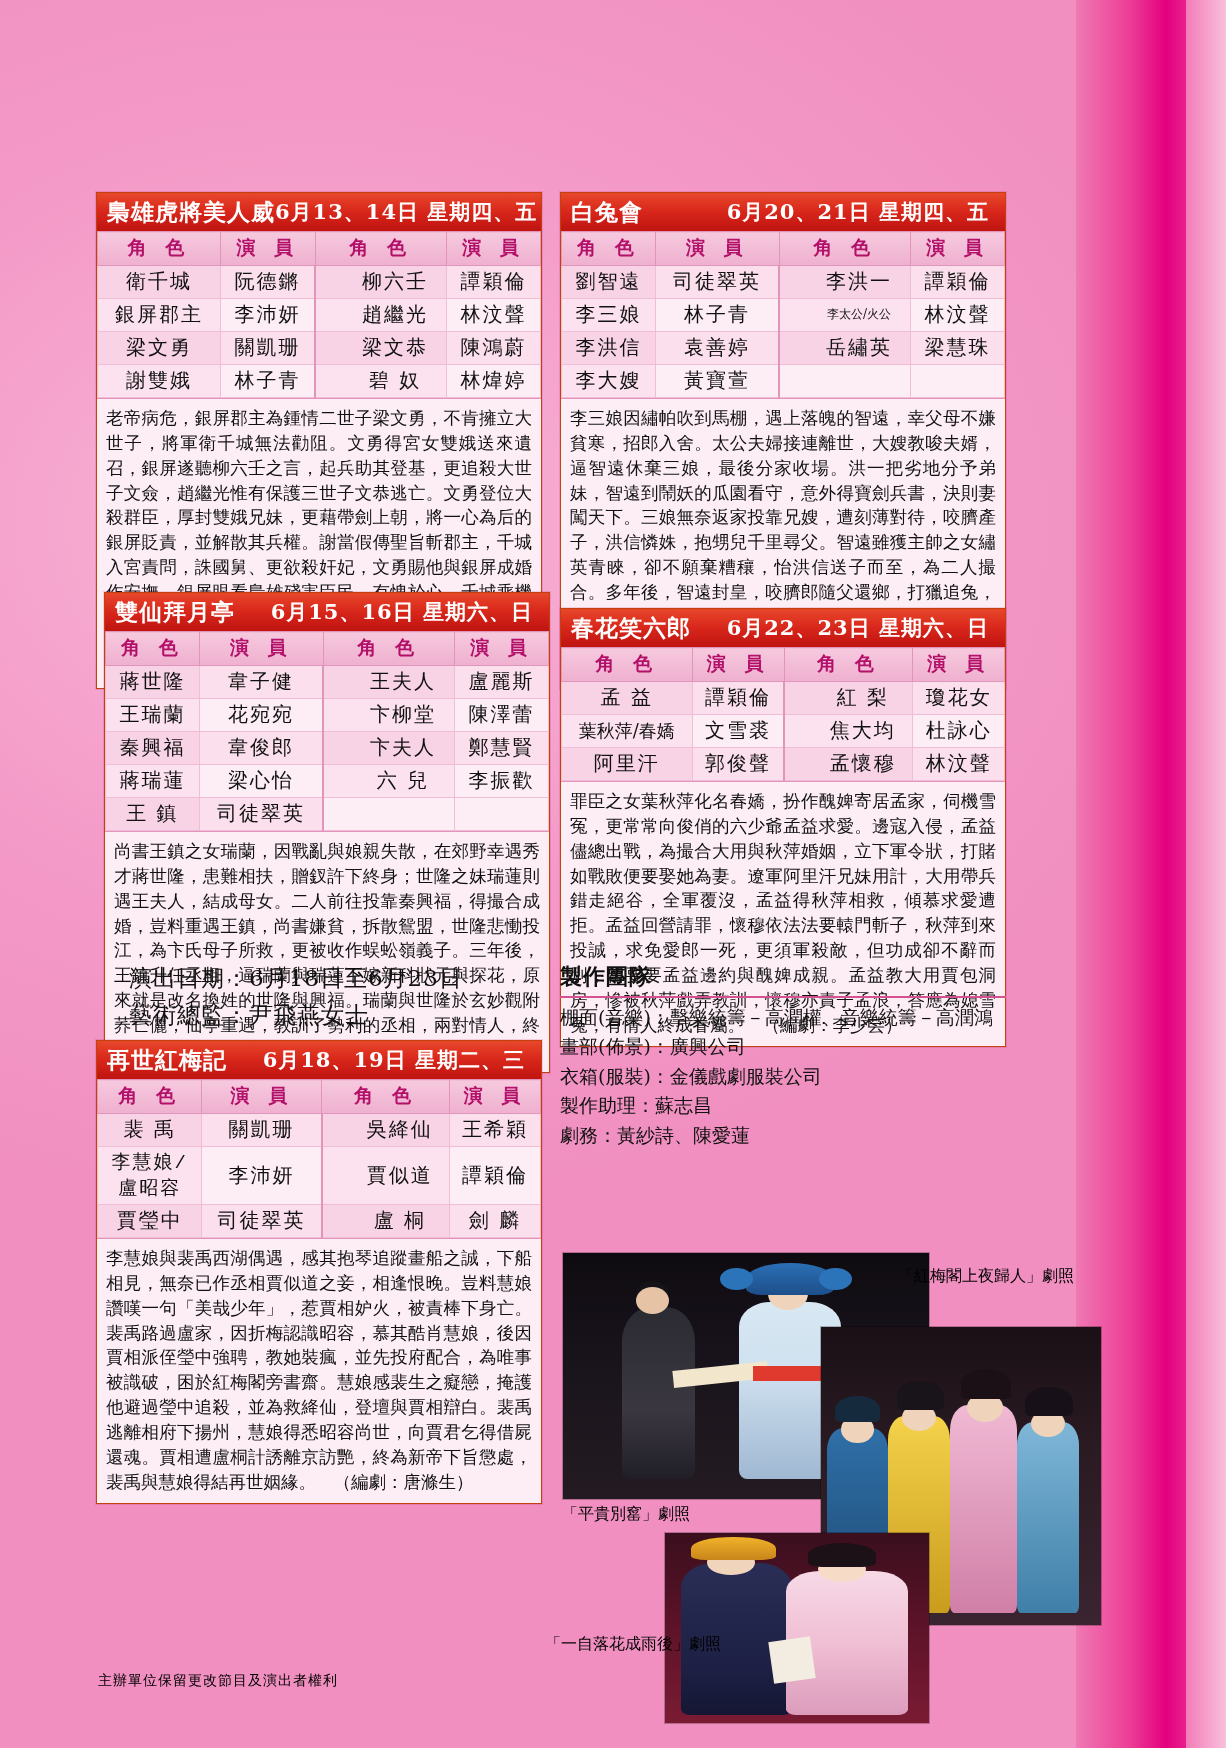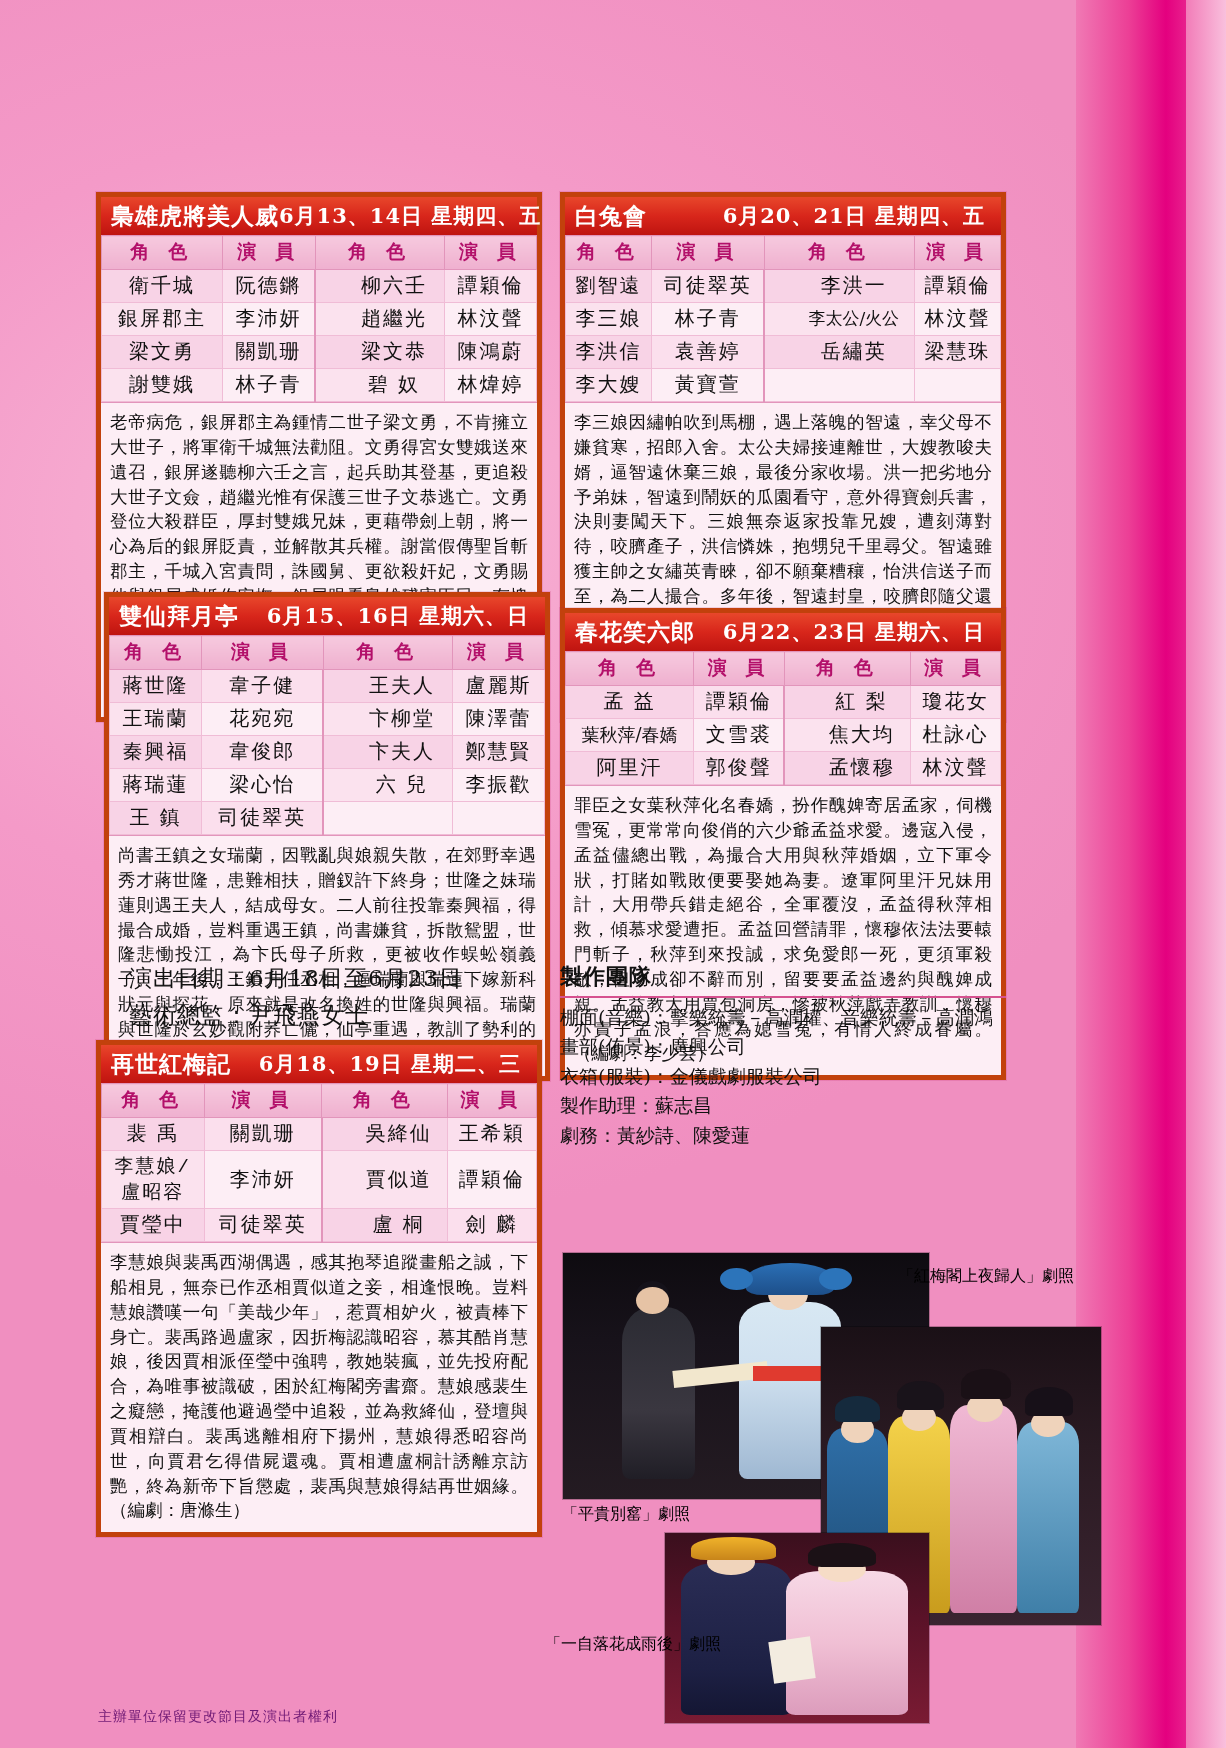--- a/index.html
+++ b/index.html
@@ -23,21 +23,21 @@
   }
   .bg-right2 {
     position:absolute; left:1186px; top:0; width:40px; height:1748px;
     background:linear-gradient(to right,#f27cb8, #f9c0dd);
   }
 
   
   .card {
     position:absolute;
     background:#eab308;
-    border:5px solid #c2410c;
+    border:1px solid #c2410c;
     box-shadow:0 0 0 1px rgba(180,20,90,.15);
   }
   .card-title {
     display:flex; align-items:center;
     height:38px;
     background:linear-gradient(to bottom,#e8472b 0%, #d8261b 50%, #bf1410 100%);
     color:#ffffff;
     padding:0 10px;
     font-family:"DejaVu Serif", serif;
     font-weight:bold;
@@ -214,23 +214,22 @@
   }
   .p3 .scroll {
     position:absolute; left:40%; top:56%; width:16%; height:22%;
     background:#f3ece0; transform:rotate(-8deg);
   }
 
   .footnote {
     position:absolute;
     font-family:"DejaVu Serif", serif;
     font-size:14px;
-    color:#701a75;
+    color:#000000;
     letter-spacing:1px;
-    margin-top:36px;
   }
 </style>
 </head>
 <body>
 
 <div class="bg-main"></div>
 <div class="bg-right"></div>
 <div class="bg-right2"></div>
 
 <div class="card" style="left:96px; top:192px; width:446px;">
@@ -380,21 +379,21 @@
     </tr>
     <tr>
       <td class="role">劉智遠</td>
       <td>司徒翠英</td>
       <td class="role sep">李洪一</td>
       <td>譚穎倫</td>
     </tr>
     <tr>
       <td class="role">李三娘</td>
       <td>林子青</td>
-      <td class="role sep" style="font-size:17px; letter-spacing:0;">李太公/火公</td>
+      <td class="role sep" style="font-size:12px; letter-spacing:0;">李太公/火公</td>
       <td>林汶聲</td>
     </tr>
     <tr>
       <td class="role">李洪信</td>
       <td>袁善婷</td>
       <td class="role sep">岳繡英</td>
       <td>梁慧珠</td>
     </tr>
     <tr>
       <td class="role">李大嫂</td>

